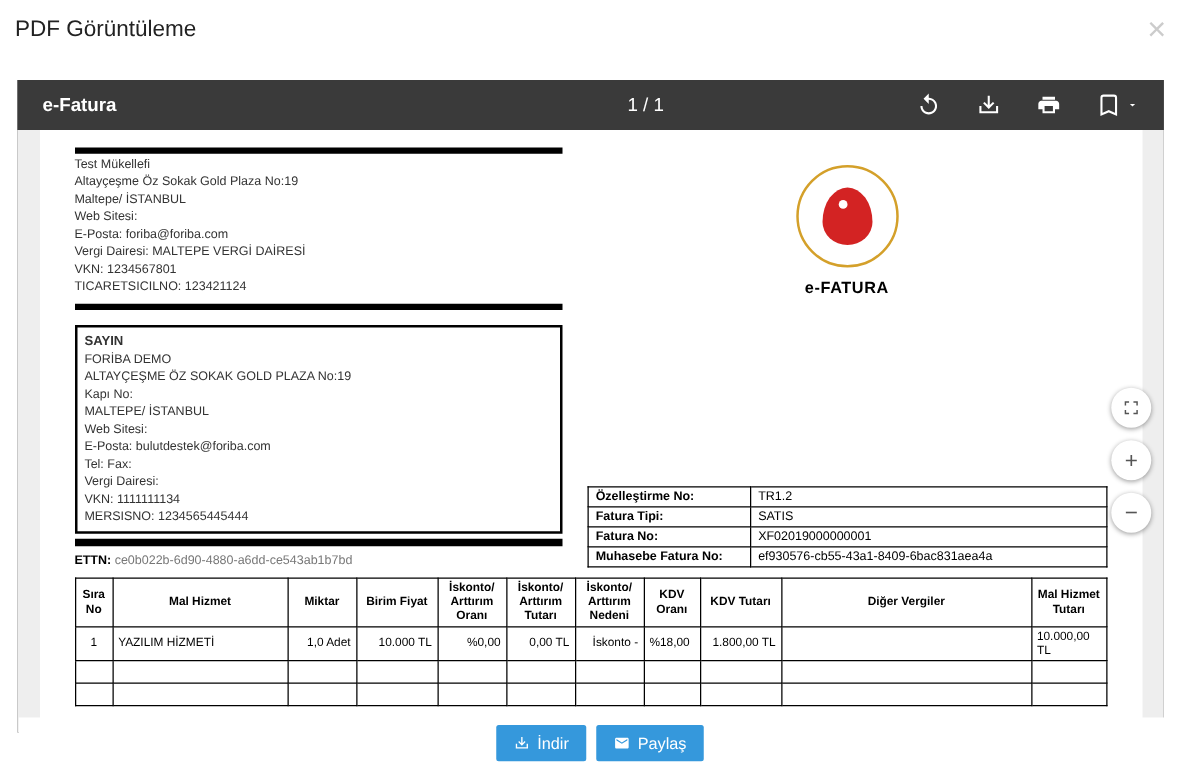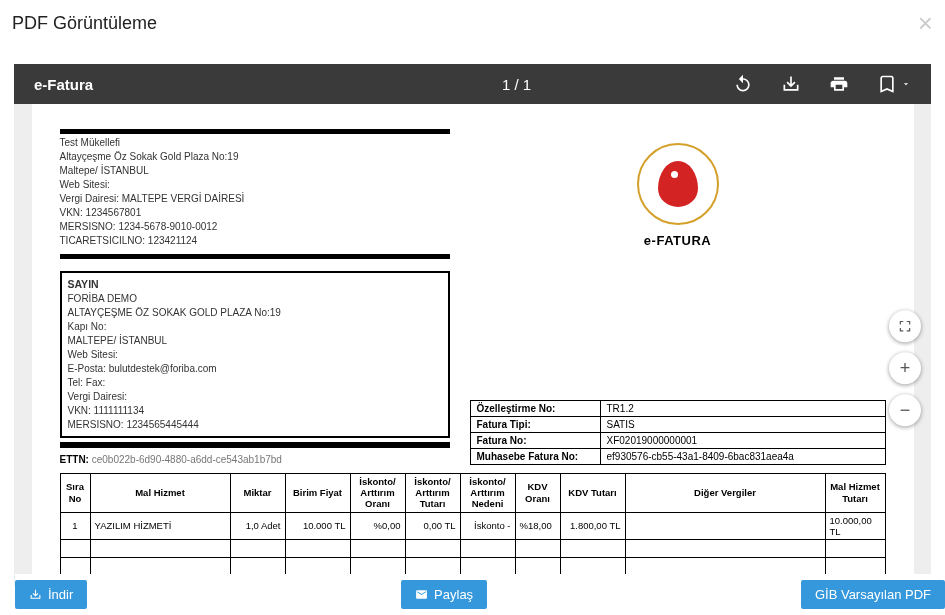--- a/index.html
+++ b/index.html
@@ -12,21 +12,21 @@
     .pdf-viewer { margin: 18px 14px 0 14px; background: #4a4a4a; display: flex; flex-direction: column; height: 522px; position: relative; }
 
     .pdf-toolbar { background: #3a3a3a; height: 40px; display: flex; align-items: center; padding: 0 20px; color: #fff; font-size: 15px; }
     .pdf-title { font-weight: 600; }
     .pdf-page { position: absolute; left: 50%; transform: translateX(-50%); margin-left: 44px; }
     .pdf-actions { margin-left: auto; display: flex; gap: 28px; align-items: center; }
     .pdf-icon { width: 20px; height: 20px; fill: #fff; cursor: pointer; }
     .bookmark-group { display: flex; align-items: center; gap: 4px; }
 
     .pdf-content { flex: 1; background: #eee; overflow: hidden; display: flex; position: relative; }
-    .pdf-page-body { background: #fff; margin: 0 auto; width: 882px; padding: 25px 28px 0 28px; position: relative; }
+    .pdf-page-body { background: #fff; margin: 0 auto; width: 882px; padding: 14px 28px 0 28px; position: relative; }
 
     .top-section { display: flex; gap: 20px; }
     .sender-block { width: 390px; font-size: 10px; color: #333; line-height: 1.4; }
     .sender-block .border-top { border-top: 5px solid #000; margin-bottom: 2px; }
     .sender-block .border-bottom { border-bottom: 5px solid #000; margin-top: 6px; }
 
     .logo-block { flex: 1; text-align: center; margin-top: 14px; }
     .logo-circle { width: 82px; height: 82px; border: 2px solid #d4a02a; border-radius: 50%; display: inline-flex; align-items: center; justify-content: center; position: relative; }
     .logo-inner { width: 40px; height: 46px; background: #d32323; border-radius: 50% 50% 50% 50% / 60% 60% 40% 40%; position: relative; }
     .logo-inner::before { content: ''; position: absolute; left: 13px; top: 10px; width: 7px; height: 7px; background: #fff; border-radius: 50%; }
@@ -47,21 +47,21 @@
 
     .items-table { width: 100%; border-collapse: collapse; font-size: 9.5px; margin-top: 8px; }
     .items-table th, .items-table td { border: 1px solid #000; padding: 2px 4px; text-align: center; }
     .items-table th { background: #fff; font-weight: 700; line-height: 1.2; }
     .items-table td { height: 18px; }
 
     .side-controls { position: absolute; right: 10px; top: 50%; transform: translateY(-30%); display: flex; flex-direction: column; gap: 10px; }
     .side-btn { width: 32px; height: 32px; border-radius: 50%; background: #fff; box-shadow: 0 1px 4px rgba(0,0,0,0.4); display: flex; align-items: center; justify-content: center; cursor: pointer; font-size: 18px; color: #555; }
     .side-btn svg { width: 14px; height: 14px; fill: #555; }
 
-    .bottom-buttons { position: absolute; bottom: 0; left: 15px; right: 0; background: #fff; padding: 6px 0; display: flex; justify-content: space-between; gap: 20px; }
+    .bottom-buttons { position: absolute; bottom: 0; left: 15px; right: 0; background: #fff; padding: 6px 0; display: flex; justify-content: center; gap: 8px; }
     .action-btn { background: #3598dc; color: #fff; border: none; padding: 7px 14px; font-size: 13px; cursor: pointer; display: inline-flex; align-items: center; gap: 6px; border-radius: 2px; }
     .action-btn svg { width: 13px; height: 13px; fill: #fff; }
 
     .border-thick { border-top: 6px solid #000; margin-top: 4px; }
   </style>
 </head>
 <body>
 
 <div class="modal-header">
   <div class="modal-title">PDF Görüntüleme</div>
@@ -96,23 +96,23 @@
   <div class="pdf-content">
     <div class="pdf-page-body">
 
       <div class="top-section">
         <div class="sender-block">
           <div class="border-top"></div>
           <div>Test Mükellefi</div>
           <div>Altayçeşme Öz Sokak Gold Plaza No:19</div>
           <div> Maltepe/ İSTANBUL</div>
           <div>Web Sitesi:</div>
+          <div>E-Posta: foriba@foriba.com</div>
           <div>Vergi Dairesi: MALTEPE VERGİ DAİRESİ</div>
           <div>VKN: 1234567801</div>
-          <div>MERSISNO: 1234-5678-9010-0012</div>
           <div>TICARETSICILNO: 123421124</div>
           <div class="border-bottom"></div>
         </div>
         <div class="logo-block">
           <div class="logo-circle">
             <div class="logo-inner"></div>
           </div>
           <div class="logo-caption">e-FATURA</div>
         </div>
       </div>
@@ -237,16 +237,13 @@
         <path d="M19 13v5H5v-5H3v7h18v-7h-2zm-6-1V3h-2v9L8 9l-1.4 1.4L12 15.8l5.4-5.4L16 9l-3 3z"></path>
       </svg>
     <span>İndir</span>
   </button>
   <button class="action-btn">
     <svg viewBox="0 0 24 24">
         <path d="M20 4H4c-1.1 0-2 .9-2 2v12c0 1.1.9 2 2 2h16c1.1 0 2-.9 2-2V6c0-1.1-.9-2-2-2zm0 4l-8 5-8-5V6l8 5 8-5v2z"></path>
       </svg>
     <span>Paylaş</span>
   </button>
-  <button class="action-btn">
-    <span>GİB Varsayılan PDF</span>
-  </button>
 </div>
 
 </body></html>

